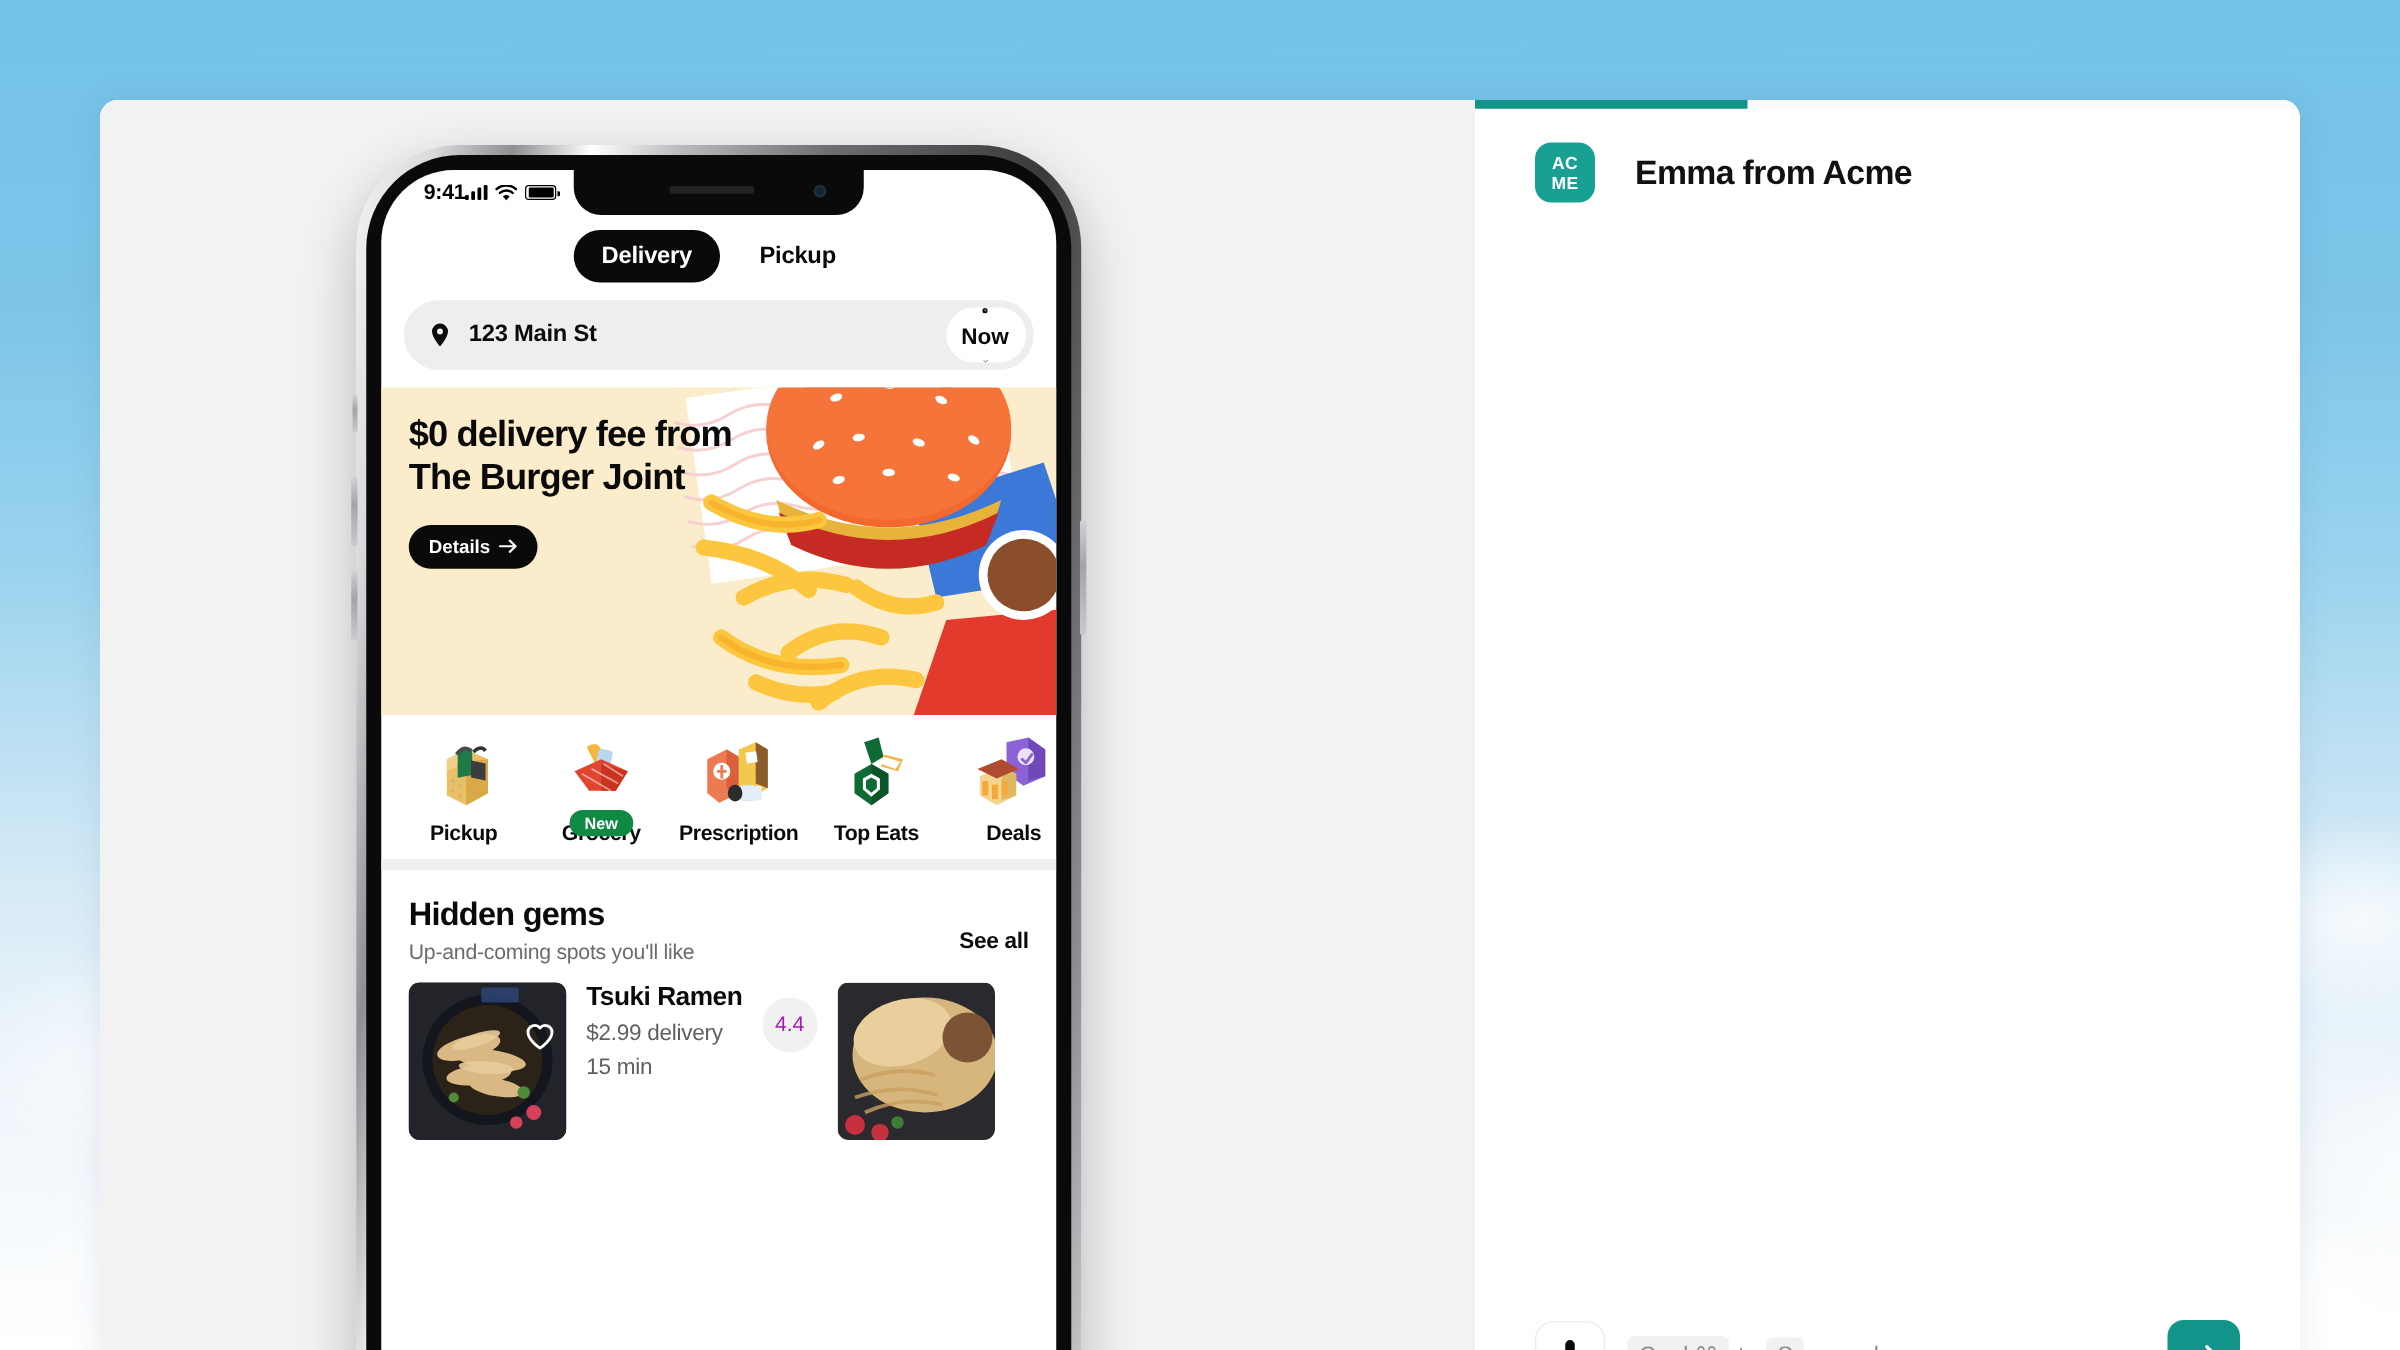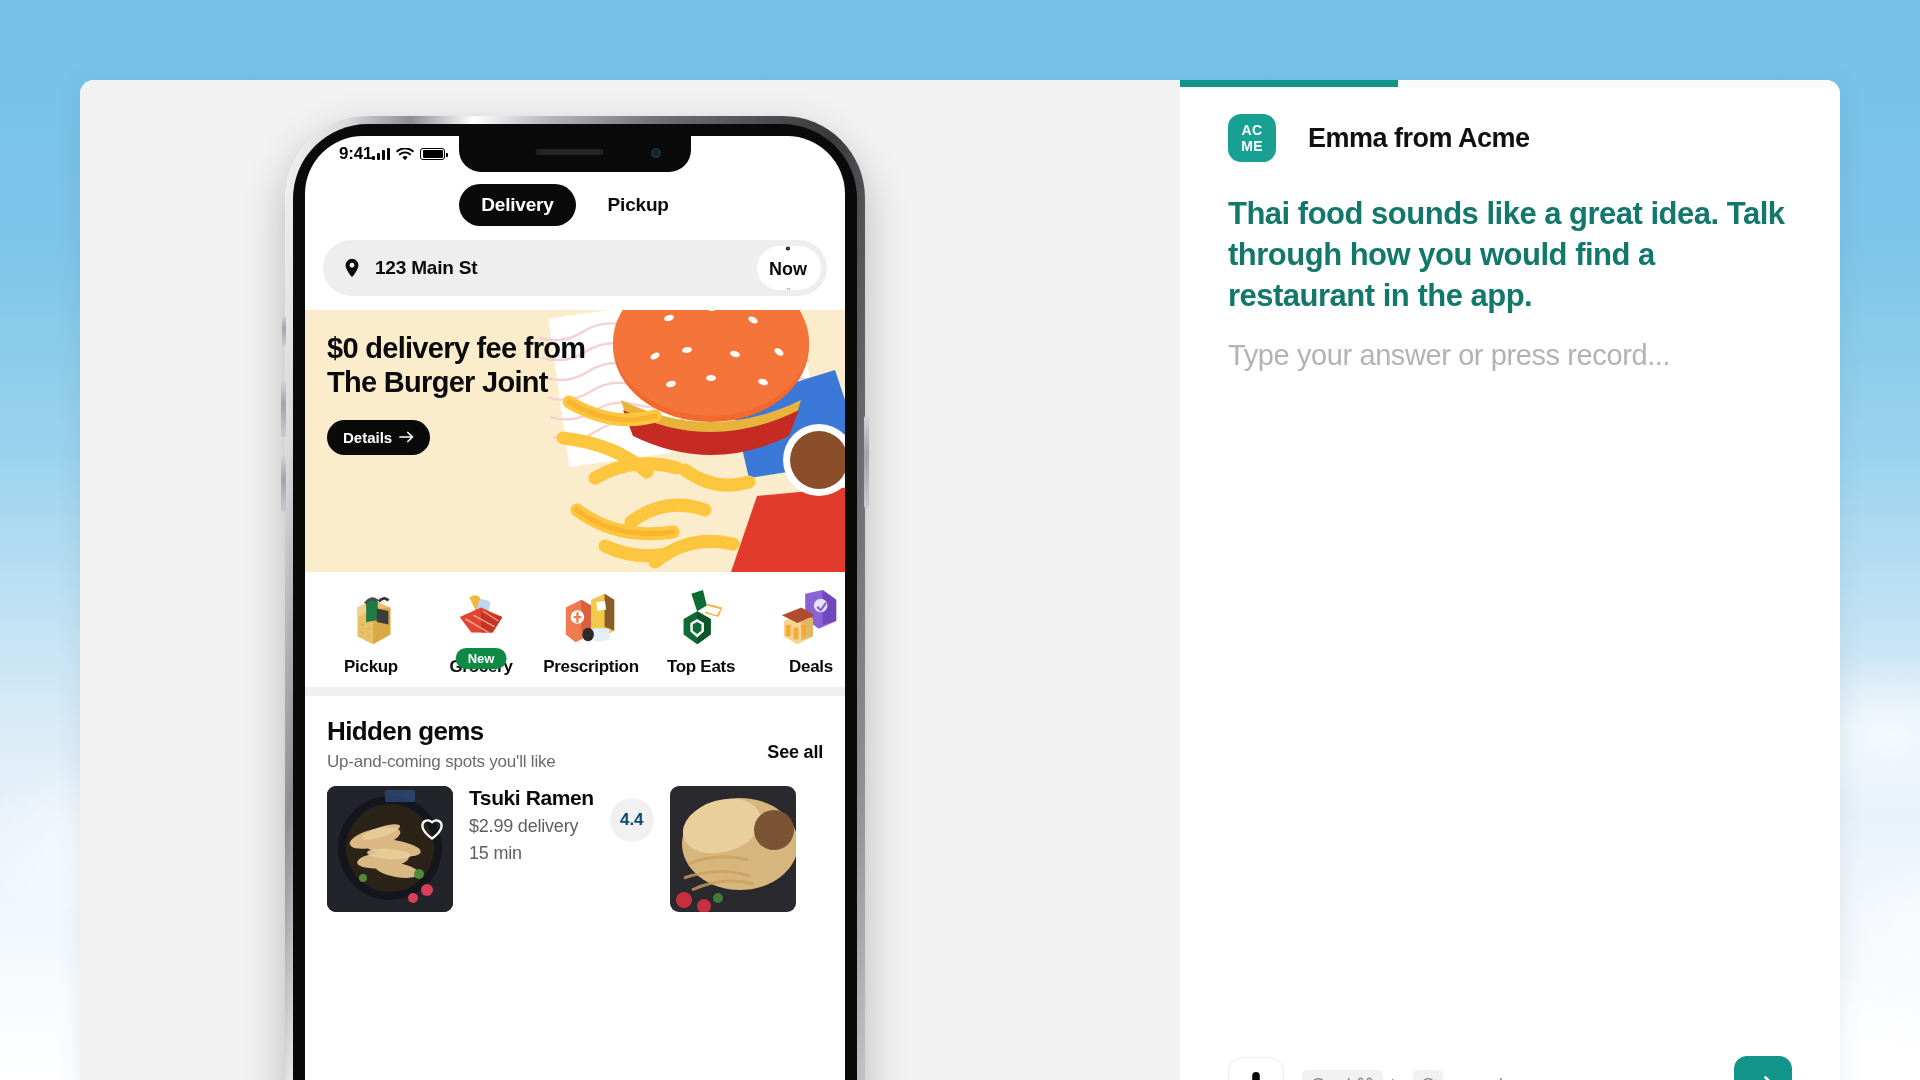--- a/index.html
+++ b/index.html
@@ -264,23 +264,23 @@
   .heart-btn {
     position: absolute; right: 8px; top: 30px;
     width: 26px; height: 26px;
   }
   .gem-name {
     font-size: 21px; font-weight: 700; color: #0a0a0a; letter-spacing: -0.4px;
   }
   .gem-meta { font-size: 18px; color: #5f5f5f; margin-top: 6px; letter-spacing: -0.2px; }
   .rating-pill {
     width: 44px; height: 44px; border-radius: 50%;
-    background: #f1f1f1; color: #0c4a6e;
+    background: #f1f1f1; color: #a21caf;
     display: flex; align-items: center; justify-content: center;
-    font-size: 17px; font-weight: 700;
+    font-size: 17px; font-weight: 400;
     margin-top: 12px; flex: none;
   }
   .gem-thumb-2 { width: 126px; height: 126px; border-radius: 9px; flex: none; overflow: hidden; }
 
   
   #assistant {
     position: relative;
     flex: 1;
     background: #ffffff;
     display: flex;
@@ -663,24 +663,20 @@
     </div>
 
     <div id="assistant-head">
       <div id="avatar">
         <span>AC</span>
         <span>ME</span>
       </div>
       <div id="assistant-name">Emma from Acme</div>
     </div>
 
-    <div id="assistant-body">
-      <div id="prompt-text">Thai food sounds like a great idea. Talk through how you would find a restaurant in the app.</div>
-      <input id="answer-input" type="text" placeholder="Type your answer or press record..." style="">
-    </div>
 
     <div id="assistant-footer">
       <div id="mic-button">
         <svg width="26" height="30" viewBox="0 0 26 30">
           <rect x="9.2" y="2" width="7.6" height="15" rx="3.8" fill="#0a0a0a"></rect>
           <path d="M5 13.4a8 8 0 0 0 16 0" stroke="#0a0a0a" stroke-width="2.1" fill="none" stroke-linecap="round"></path>
           <path d="M13 21.5V27" stroke="#0a0a0a" stroke-width="2.1" stroke-linecap="round"></path>
         </svg>
       </div>
 

